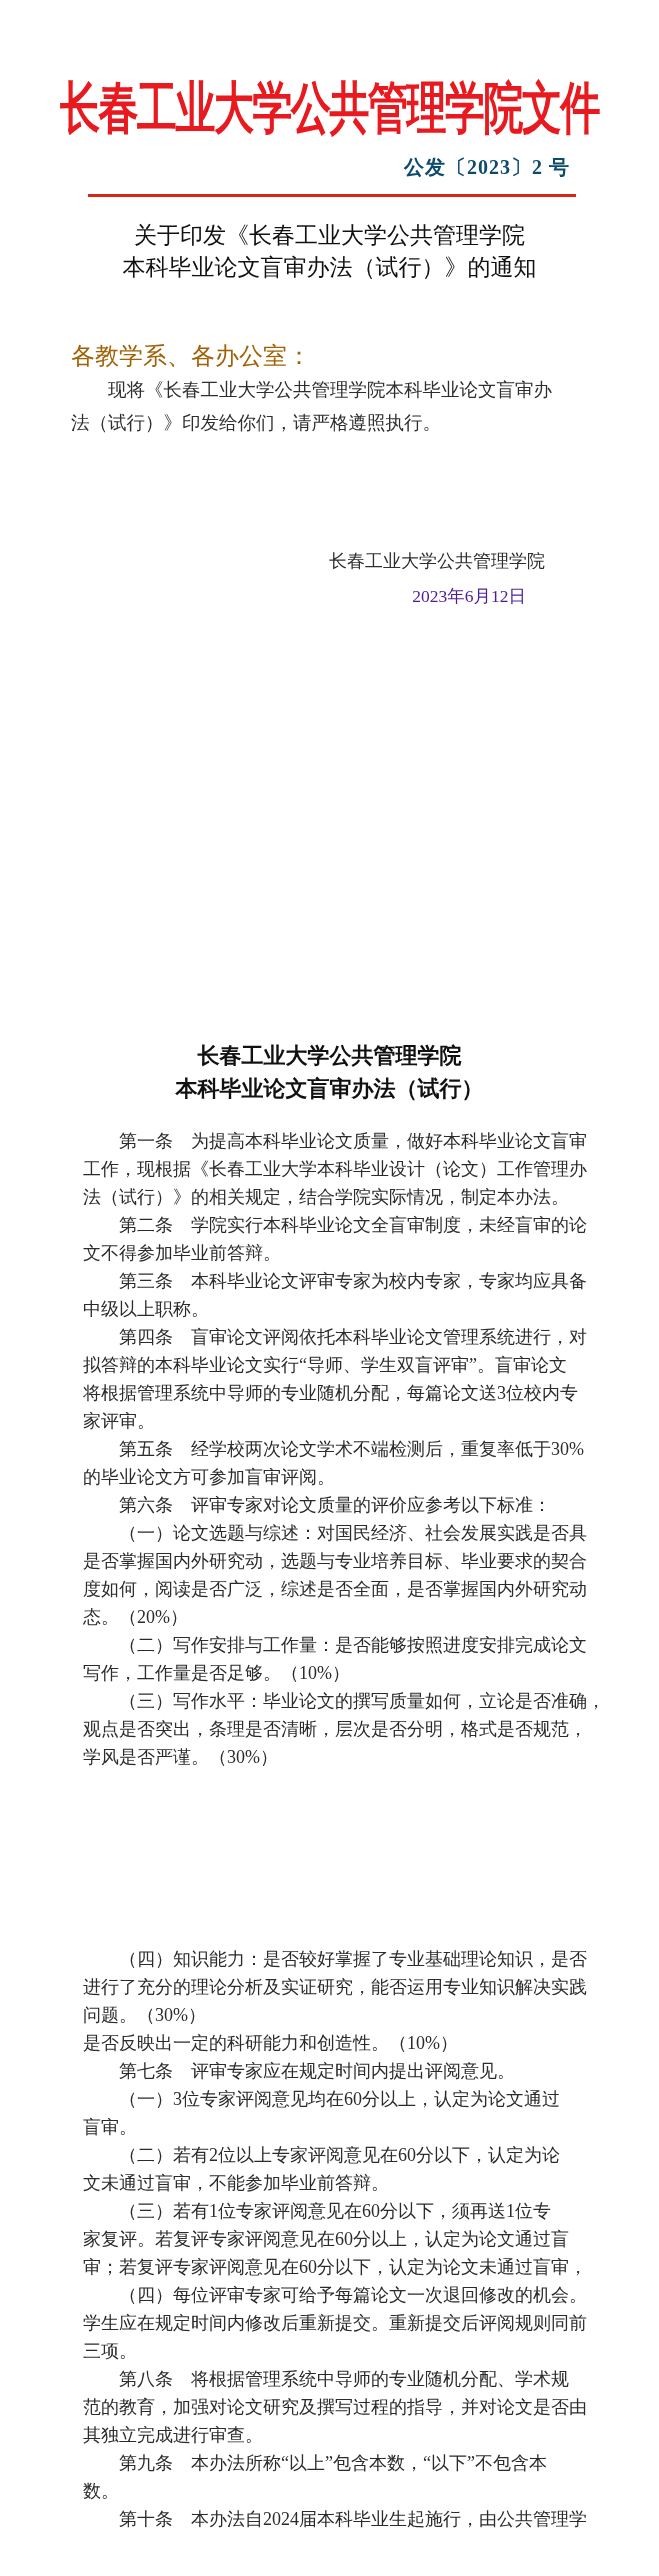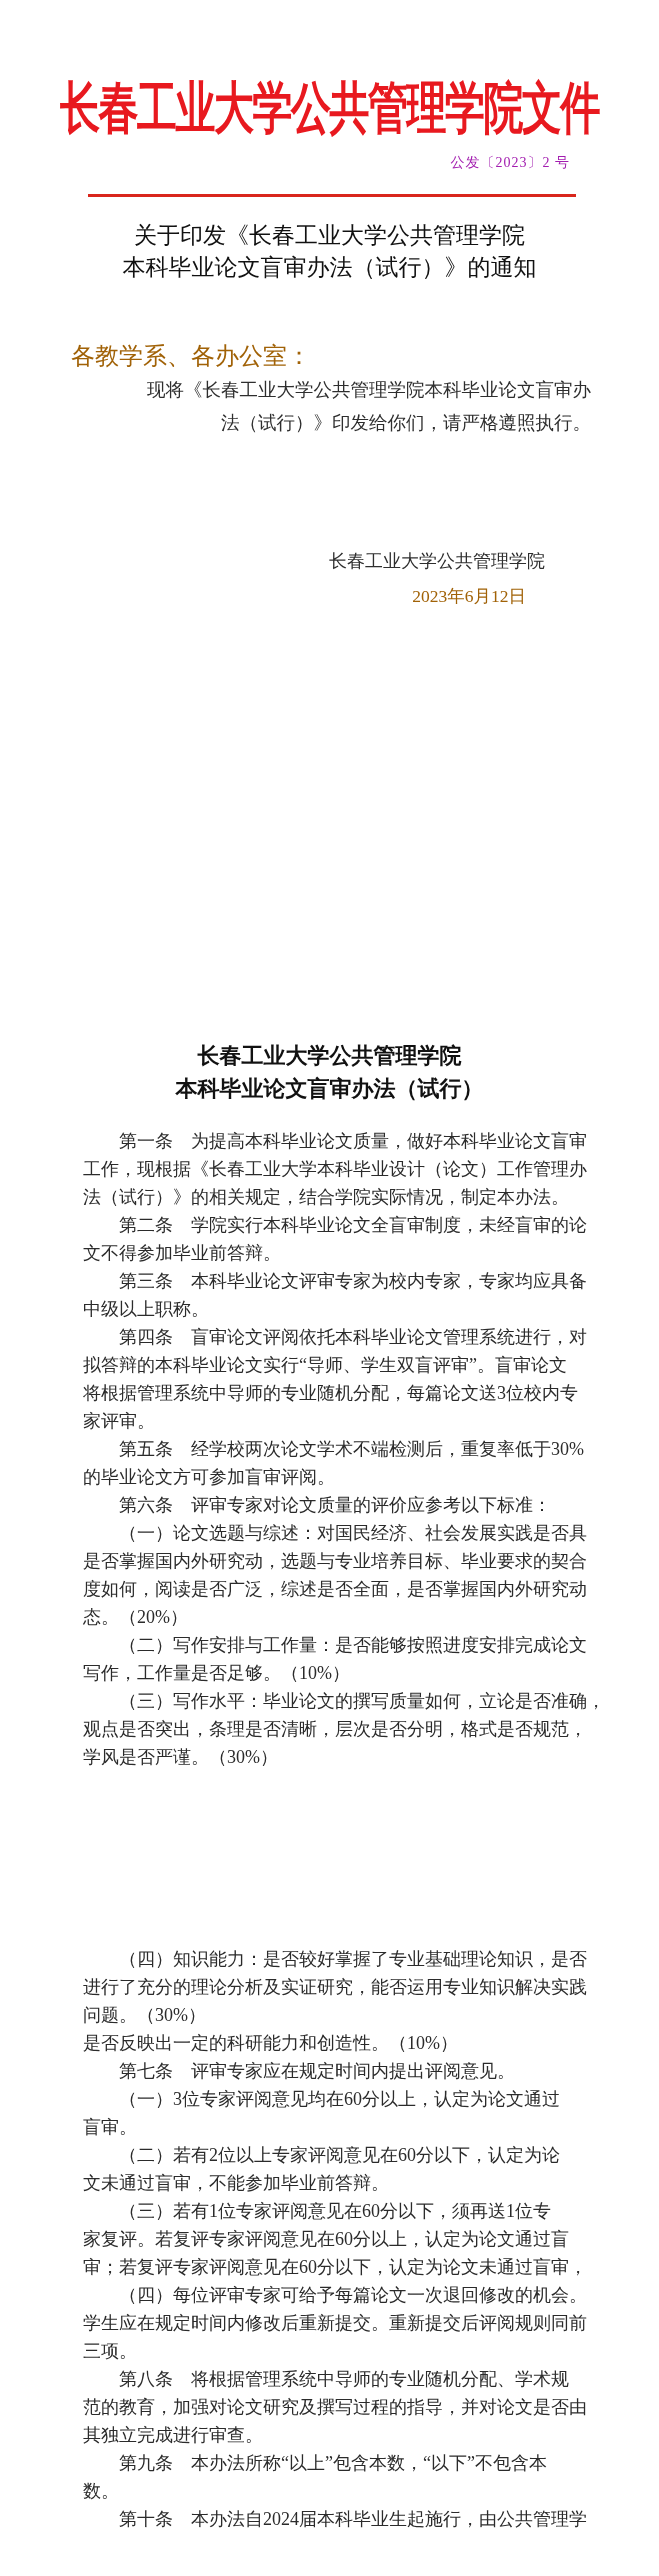--- a/index.html
+++ b/index.html
@@ -24,24 +24,25 @@
     letter-spacing: -1.5px;
     line-height: 1;
     color: var(--accent, #e8191f);
     transform: scaleY(1.4);
     transform-origin: top center;
     white-space: nowrap;
   }
   .doc-number {
     position: absolute;
     top: 154px; right: 89px;
-    font-size: 14px;
+    font-size: 20px;
     letter-spacing: 1px;
-    color: #a21caf;
+    color: #0c4a6e;
     white-space: pre;
+    font-weight: bold;
   }
   .red-line {
     position: absolute;
     top: 194px; left: 88px;
     width: 488px; height: 3.1px;
     background: var(--line-color, #d9261c);
   }
 
   
   .notice-title {
@@ -62,36 +63,35 @@
     font-size: 24px;
     color: #a16207;
     white-space: pre;
   }
   .notice-body {
     position: absolute;
     top: 374px; left: 71px; width: 520px;
     font-size: 18.5px;
     line-height: 33px;
     color: #2e2e2e;
-    text-align: right;
   }
   .notice-body .line { white-space: pre; }
 
   .signature-org {
     position: absolute;
     top: 549px; right: 114px;
     font-size: 18px;
     color: #2e2e2e;
     white-space: pre;
   }
   .signature-date {
     position: absolute;
     top: 584px; right: 133px;
     font-size: 17.5px;
-    color: #a16207;
+    color: #4c1d95;
     white-space: pre;
   }
 
   
   .reg-title {
     position: absolute;
     top: 1039px; left: 0; width: 659px;
     text-align: center;
     font-family: "Liberation Sans", sans-serif;
     font-weight: bold;

